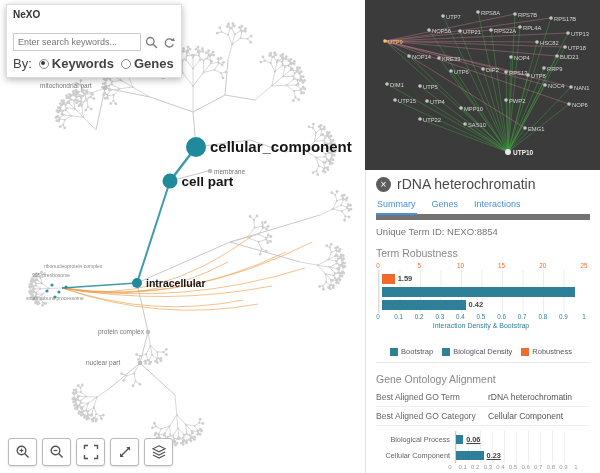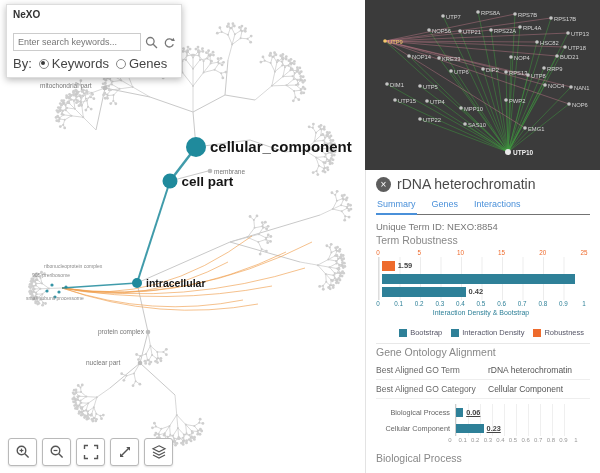--- a/index.html
+++ b/index.html
@@ -17,21 +17,21 @@
     padding:4px 6px 6px 6px;box-sizing:border-box;z-index:6;
   }
   .app-name{font-size:10px;font-weight:bold;color:#333;}
   .search-row{display:flex;align-items:center;gap:4px;margin-top:13px;}
   .search-input{
     flex:1;min-width:0;font-size:9px;padding:3px 4px;border:1px solid #ccc;
     color:#333;font-family:"Liberation Sans",sans-serif;outline:none;
   }
   .sicon{display:flex;align-items:center;cursor:pointer;}
   .by-row{display:flex;gap:7px;font-size:13px;color:#444;margin-top:5px;}
-  .radio-opt{display:flex;align-items:center;gap:3px;cursor:pointer;}
+  .radio-opt{display:flex;align-items:center;gap:3px;cursor:pointer;font-weight:bold;}
   .radio{width:8px;height:8px;border:1px solid #888;border-radius:50%;display:inline-block;position:relative;background:#fff;}
   .radio.sel:after{content:"";position:absolute;left:1.5px;top:1.5px;width:4px;height:4px;border-radius:50%;background:#3a3a3a;}
 
   .view-toolbar{position:absolute;left:8px;bottom:7px;display:flex;gap:5px;z-index:6;}
   .tool-btn{
     width:27px;height:26px;background:#fff;border:1px solid #b9b9b9;border-radius:3px;
     display:flex;align-items:center;justify-content:center;cursor:pointer;box-shadow:0 1px 2px rgba(0,0,0,.12);
   }
 
   
@@ -41,38 +41,38 @@
   .details-panel{
     position:absolute;left:365px;top:170px;width:235px;height:303px;background:#fff;
     border-left:1px solid #e3e3e3;box-sizing:border-box;padding:6px 10px 0 10px;overflow:hidden;
   }
   .details-header{display:flex;align-items:center;gap:6px;}
   .close-circle{
     width:15px;height:15px;border-radius:50%;background:#5d5d5d;color:#fff;
     font-size:10px;line-height:15px;text-align:center;flex:0 0 auto;cursor:pointer;
   }
   .term-title{font-size:14px;color:#4a4a4a;}
-  .tabs{display:flex;gap:14px;margin-top:5px;border-bottom:1px solid #737373;}
+  .tabs{display:flex;gap:14px;margin-top:5px;border-bottom:6px solid #737373;}
   .tab{font-size:9px;color:#4a90d9;padding:2px 1px 4px;cursor:pointer;}
   .tab.active{border-bottom:2px solid #4a90d9;margin-bottom:-1px;}
   .term-id{font-size:9.5px;color:#777;margin-top:6px;}
-  .section-heading{font-size:10.5px;color:#888;margin-top:2px;}
+  .section-heading{font-size:10.5px;color:#888;margin-top:10px;}
 
   .rob-chart{margin-top:3px;padding:0 6px 0 2px;}
   .rob-axis{position:relative;height:8px;font-size:6.3px;}
   .rob-axis span{position:absolute;transform:translateX(-50%);top:0;}
   .rob-plot{
     position:relative;border-left:1px solid #ddd;padding:2px 3px;
     background-image:linear-gradient(to right,#ececec 1px,transparent 1px);background-size:10% 100%;
   }
   .rob-row{display:flex;align-items:center;height:13px;}
   .rob-bar{height:10px;}
   .bar-label{font-size:7.5px;color:#444;margin-left:3px;font-weight:bold;}
   .rob-axis-label{text-align:center;font-size:7px;color:#2e8098;margin-top:1px;}
-  .legend{display:flex;gap:9px;justify-content:flex-end;margin-top:12px;font-size:7.5px;color:#556;}
+  .legend{display:flex;gap:9px;justify-content:center;margin-top:18px;font-size:7.5px;color:#556;}
   .legend-item{display:flex;align-items:center;gap:3px;}
   .sw{width:8px;height:8px;display:inline-block;}
   .hr{border-top:1px solid #e8e8e8;margin-top:6px;}
 
   .go-table{margin-top:3px;}
   .go-row{display:flex;font-size:8.5px;color:#666;padding:4px 0;border-bottom:1px solid #eee;}
   .go-row .gl{width:112px;flex:0 0 auto;}
   .go-row .gv{flex:1;color:#555;}
 
   .align-chart{margin-top:5px;padding-right:14px;}
@@ -1904,21 +1904,21 @@
         <span style="left: 100%; color: rgb(46, 128, 152);">1</span>
       </div>
     <div class="rob-axis-label">Interaction Density &amp; Bootstrap</div>
     <div class="legend" id="rob-legend">
         <span class="legend-item">
           <span class="sw" style="background: rgb(46, 128, 152);"></span>
           <span>Bootstrap</span>
         </span>
         <span class="legend-item">
           <span class="sw" style="background: rgb(46, 128, 152);"></span>
-          <span>Interaction Density</span>
+          <span>Biological Density</span>
         </span>
         <span class="legend-item">
           <span class="sw" style="background: rgb(238, 107, 45);"></span>
           <span>Robustness</span>
         </span>
       </div>
   </div>
 
   <div class="hr"></div>
 

